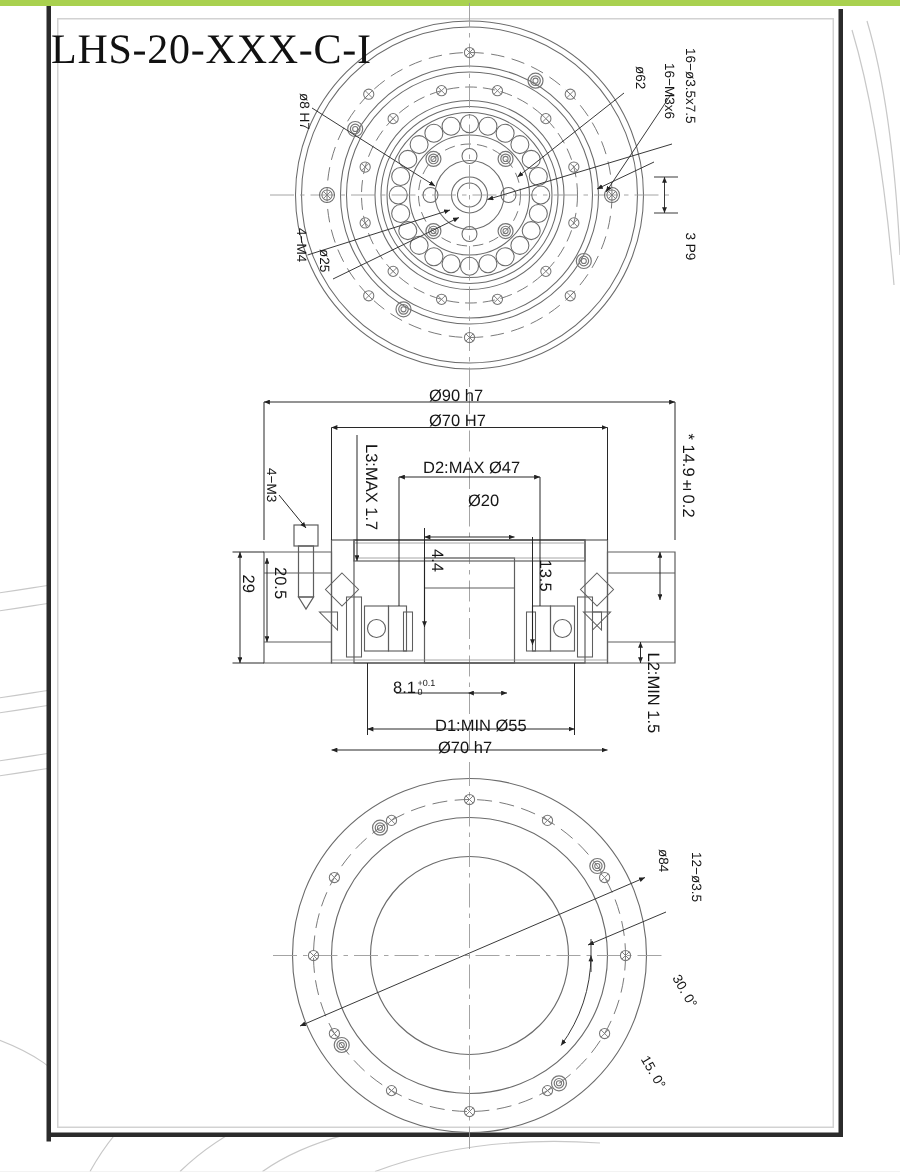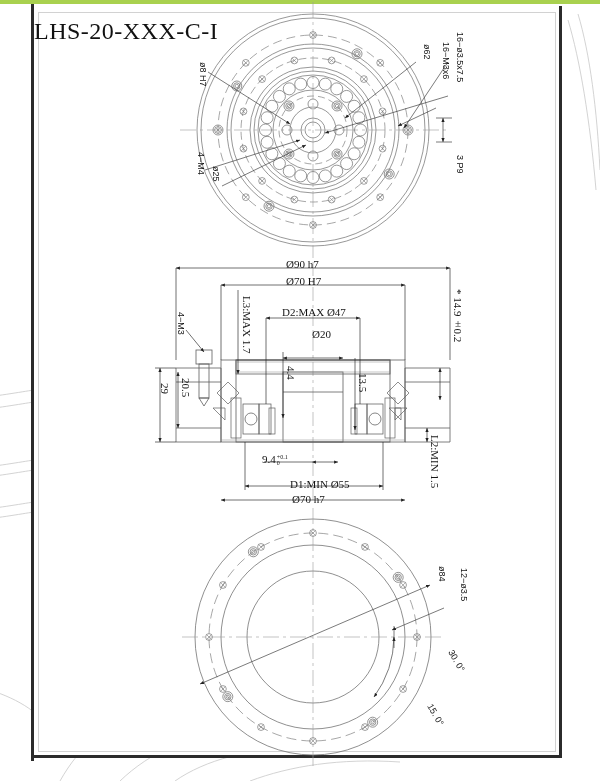--- a/index.html
+++ b/index.html
@@ -21,30 +21,30 @@
     box-sizing:border-box;
   }
   #sheet-left-edge{position:absolute;left:31px;top:4px;width:3px;height:757px;background:#2b2b2b;}
   #inner-frame{
     position:absolute;left:38px;top:12px;width:518px;height:740px;
     border:1px solid #d2d2d2;box-sizing:border-box;pointer-events:none;
   }
   
   #title{
     position:absolute;left:34px;top:18px;
-    font-size:24px;color:#111;letter-spacing:.5px;white-space:nowrap;
+    font-size:28px;color:#111;letter-spacing:.5px;white-space:nowrap;
   }
   
   .dwg{position:absolute;left:0;top:0;width:600px;height:781px;overflow:visible;}
   .lbl{
     position:absolute;font-family:"Liberation Sans", sans-serif;
     font-size:9px;color:#151515;white-space:nowrap;
     transform-origin:0 0;
   }
-  .lbl.serif{font-family:Liberation Serif, serif;font-size:11px;}
+  .lbl.serif{font-family:Liberation Sans, sans-serif;font-size:11px;}
   .lbl.rot{writing-mode:vertical-rl;}
 </style>
 </head>
 <body>
 
 <div id="bg-area">
   <svg id="bg-art" viewBox="0 0 600 781">
     <g stroke="#c8c8c8" stroke-width="0.8" fill="none">
       <path d="M-40 400 C 0 396, 20 392, 34 390"></path>
       <path d="M-40 412 C 0 408, 20 404, 34 402"></path>
@@ -342,16 +342,16 @@
     <div class="lbl serif rot" style="left: 285px; top: 366px;">4.4</div>
     <div class="lbl serif rot" style="left: 357px; top: 373px;">13.5</div>
     <div class="lbl serif" style="left: 290px; top: 478px;">D1:MIN  Ø55</div>
     <div class="lbl serif" style="left: 292px; top: 493px;">Ø70  h7</div>
     <div class="lbl serif rot" style="left: 452px; top: 289px;">* 14.9±0.2</div>
     <div class="lbl serif rot" style="left: 429px; top: 435px;">L2:MIN 1.5</div>
     <div class="lbl rot" style="left: 437px; top: 566px;">ø84</div>
     <div class="lbl rot" style="left: 459px; top: 568px;">12−ø3.5</div>
     <div class="lbl" style="left: 455px; top: 648px; transform: rotate(60deg);">30. 0°</div>
     <div class="lbl" style="left: 434px; top: 702px; transform: rotate(60deg);">15. 0°</div>
-    <div class="lbl serif" style="left: 262px; top: 453px;"><span>9.4</span><span style="display: inline-block; vertical-align: middle; line-height: 1; font-size: 6px; margin-left: 1px;"><div>+0.1</div><div>0</div></span></div>
+    <div class="lbl serif" style="left: 262px; top: 453px;"><span>8.1</span><span style="display: inline-block; vertical-align: middle; line-height: 1; font-size: 6px; margin-left: 1px;"><div>+0.1</div><div>0</div></span></div>
   </div>
 
 <div id="title">LHS-20-XXX-C-I</div>
 
 </body></html>

